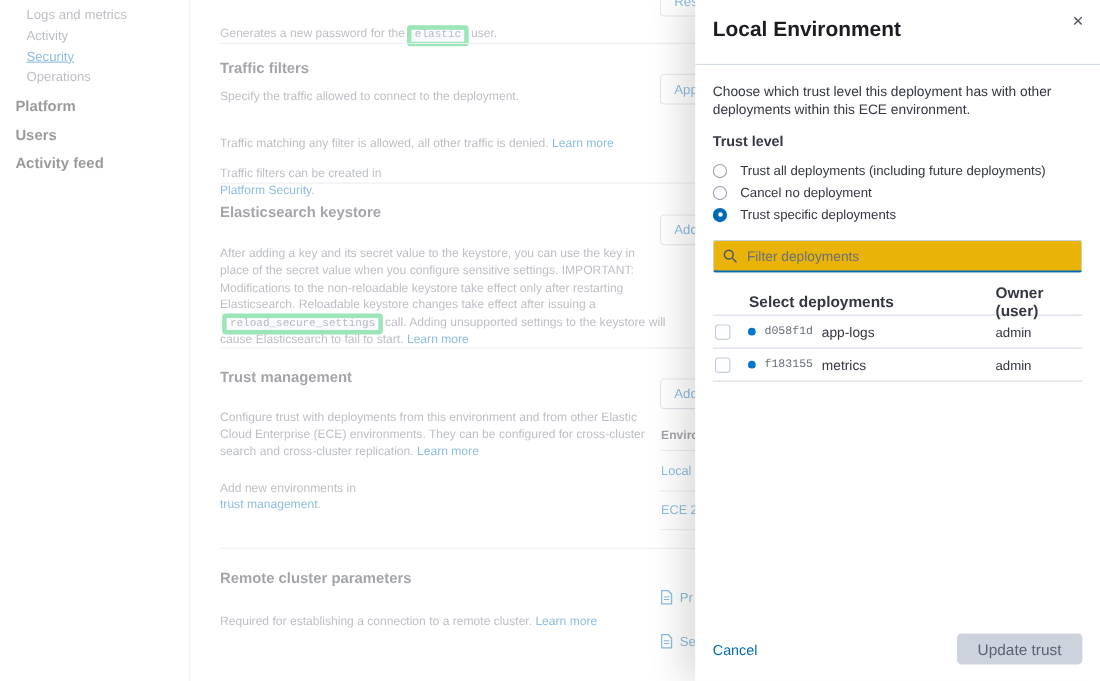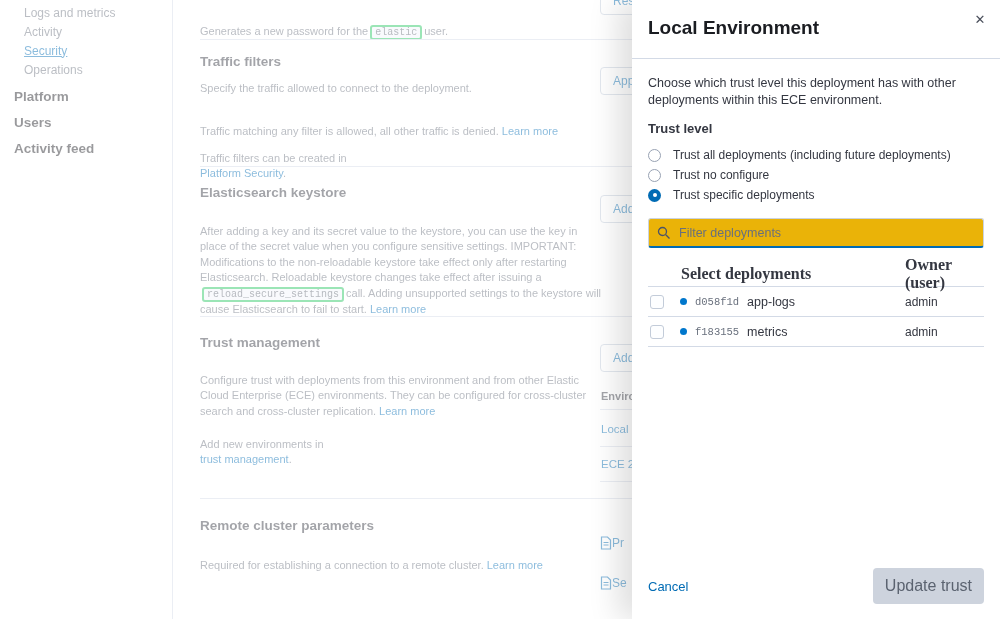--- a/index.html
+++ b/index.html
@@ -22,31 +22,31 @@
 
   
   .content { position:absolute; inset:0; left:173px; }
   .sec-title { position:absolute; font-size:13.5px; font-weight:700; color:#343741; }
   .body-text { position:absolute; font-size:11px; line-height:15.5px; color:#69707D; white-space:pre-line; width:440px; }
   .pre { white-space:pre-line;text-align:right; }
   .link { color:#006BB4; text-decoration:none; cursor:pointer; }
   .link.ml { margin-left:3px; }
   .code-chip {
     font-family:"Liberation Mono", monospace; font-size:10px; color:#5F6673;
-    background:#F1F4FA; border:2px solid #22c55e; border-radius:3px; padding:0 3px; margin:0 2px;
+    background:#F1F4FA; border:4px solid #22c55e; border-radius:3px; padding:0 3px; margin:0 2px;
   }
   .divider { position:absolute; height:1px; background:#D3DAE6; }
   .ghost-btn {
     position:absolute; width:92px; height:28px; border:1px solid #BFCBDA; border-radius:4px;
     background:#fff; color:#006BB4; font-size:12px; display:flex; align-items:center;
     padding-left:12px; cursor:pointer; font-family:inherit;
   }
   .frag-head { position:absolute; font-size:11px; font-weight:700; color:#343741; }
   .frag-link { position:absolute; font-size:11.5px; color:#006BB4; cursor:pointer; text-decoration:none; }
-  .icon-btn { position:absolute; display:flex; align-items:flex-start; color:#006BB4; font-size:12px; cursor:pointer; }
+  .icon-btn { position:absolute; display:flex; align-items:flex-start; gap:6px; color:#006BB4; font-size:12px; cursor:pointer; }
 
   
   .overlay { position:absolute; inset:0; background:rgba(255,255,255,0.55); z-index:5; }
 
   
   .flyout {
     position:absolute; top:0; right:0; width:368px; height:619px; background:#fff; z-index:10;
     box-shadow:-14px 0 28px rgba(0,0,0,0.13); display:flex; flex-direction:column;
   }
   .flyout-header { padding:17px 16px 19px; }
@@ -67,34 +67,34 @@
   }
   .radio-label { font-size:12px; color:#343741; }
   .search-box { margin-top:13px; position:relative; }
   .search-box input {
     width:100%; height:30px; border:1px solid #CBD3DF; border-bottom:2px solid #006BB4; border-radius:3px;
     padding:0 8px 0 30px; font-size:12.5px; color:#343741; font-family:inherit; background:#eab308; outline:none;
   }
   .search-box input::placeholder { color:#69707D; opacity:1; }
   .search-icon { position:absolute; left:9px; top:8px; }
   .dep-table { margin-top:14px; }
-  .dep-header { display:flex; align-items:center; height:25px; border-bottom:1px solid #D3DAE6; font-size:16px; font-weight:700; color:#343741;font-family:Liberation Serif, serif; }
+  .dep-header { display:flex; align-items:center; height:25px; border-bottom:1px solid #D3DAE6; font-size:14px; font-weight:700; color:#343741; }
   .cb-spacer { width:33px; flex:none; }
   .col-owner { width:79px; flex:none; margin-left:auto; }
   .dep-row { display:flex; align-items:center; height:30px; border-bottom:1px solid #D3DAE6; padding-left:2px; }
   .checkbox { width:14px; height:14px; border:1px solid #C3CCD9; border-radius:3px; background:#FDFEFF; flex:none; cursor:pointer; }
   .dot { width:7px; height:7px; border-radius:50%; margin-left:16px; flex:none; background:#0077CC; }
   .dep-id { font-family:"Liberation Mono", monospace; font-size:10.5px; color:#69707D; margin-left:8px; }
   .dep-name { font-size:12.5px; color:#343741; margin-left:8px; }
   .owner-val { font-size:12px; font-weight:400; color:#343741; }
   .flyout-footer { padding:13px 16px 15px; display:flex; align-items:center; justify-content:space-between; }
   .cancel { font-size:13px; color:#006BB4; cursor:pointer; text-decoration:none; }
   .update-btn {
-    height:36px; padding:0 12px; border:none; border-radius:4px; background:#CDD3DD; color:#5B6370;
-    font-size:16px; font-family:inherit; cursor:pointer;
+    height:28px; padding:0 19px; border:none; border-radius:4px; background:#CDD3DD; color:#5B6370;
+    font-size:14px; font-family:inherit; cursor:pointer;
   }
 </style>
 </head>
 <body>
 
 <div class="page">
 
   <aside class="sidebar">
     <nav>
       <a class="side-item">Logs and metrics</a>
@@ -194,21 +194,21 @@
 deployments within this ECE environment.</p>
 
       <div class="form-label">Trust level</div>
 
       <div class="radio-row">
         <span class="radio"></span>
         <span class="radio-label">Trust all deployments (including future deployments)</span>
       </div>
       <div class="radio-row">
         <span class="radio"></span>
-        <span class="radio-label">Trust no configure</span>
+        <span class="radio-label">Cancel no deployment</span>
       </div>
       <div class="radio-row selected">
         <span class="radio"></span>
         <span class="radio-label">Trust specific deployments</span>
       </div>
 
       <div class="search-box">
         <svg class="search-icon" width="14" height="14" viewBox="0 0 14 14">
           <circle cx="5.5" cy="5.5" r="4" fill="none" stroke="#49536A" stroke-width="1.3"></circle>
           <line x1="8.8" y1="8.8" x2="12.5" y2="12.5" stroke="#49536A" stroke-width="1.3"></line>

